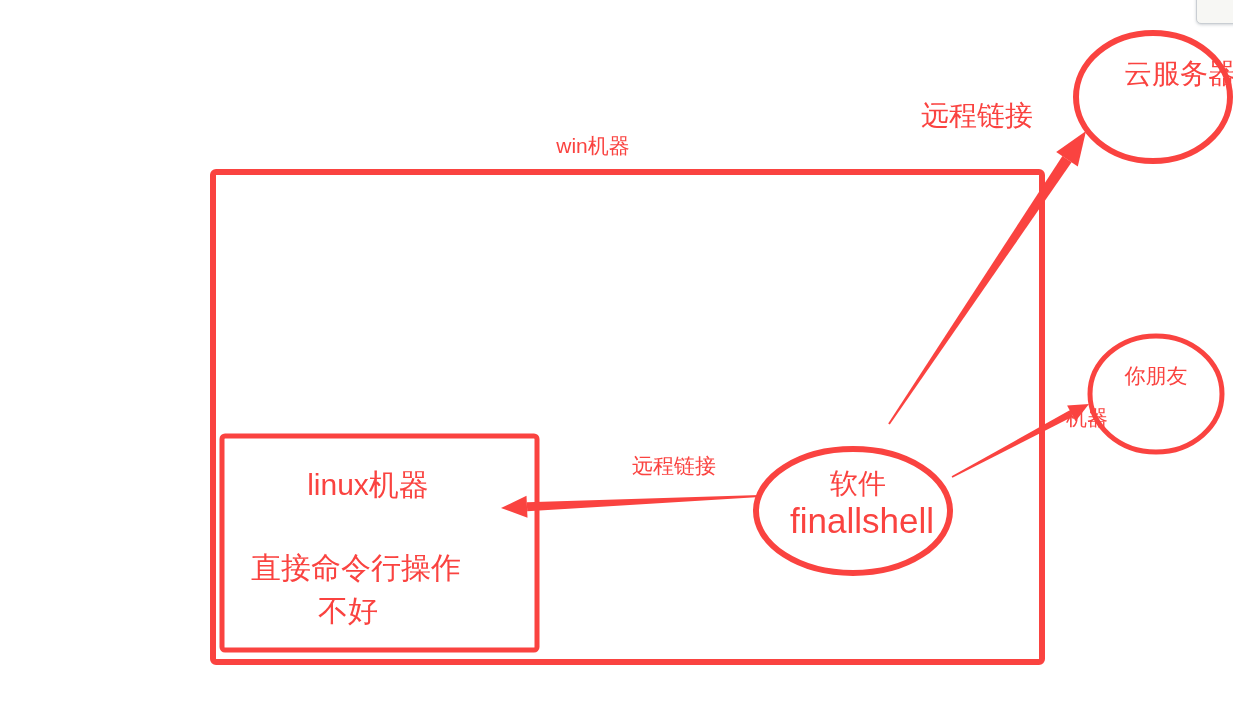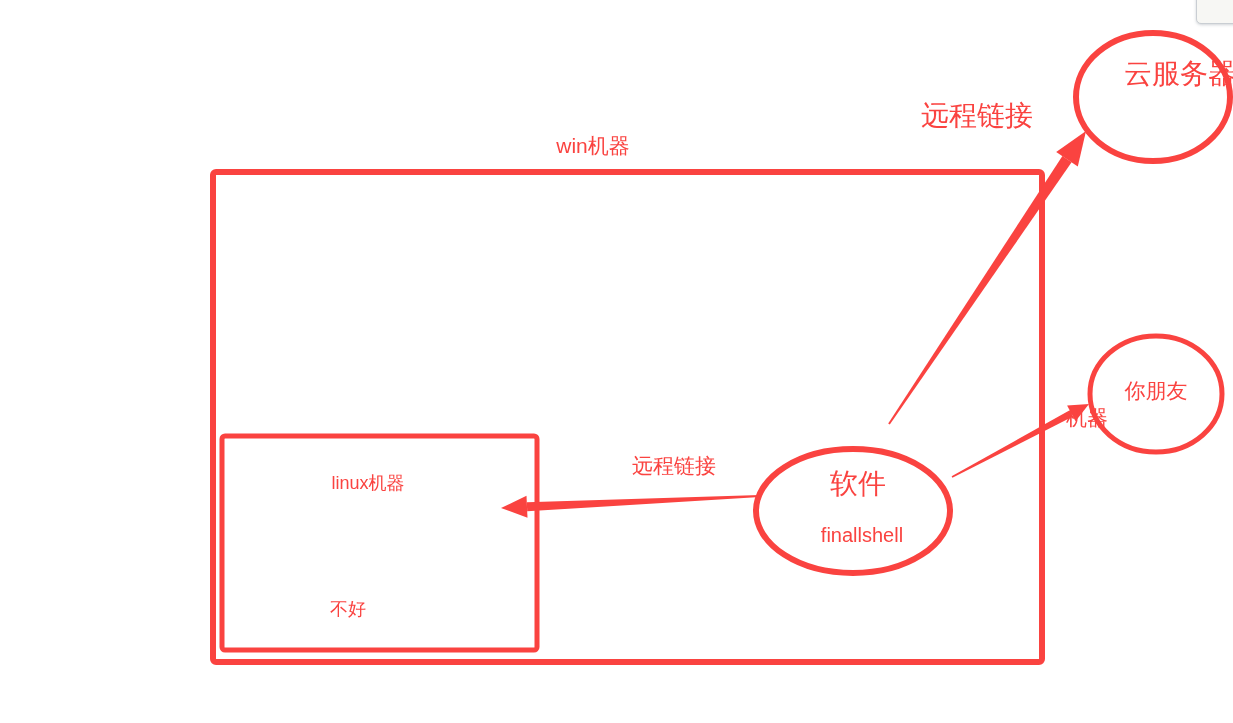--- a/index.html
+++ b/index.html
@@ -13,24 +13,24 @@
   }
   .canvas svg { position: absolute; left: 0; top: 0; }
   .lbl {
     position: absolute;
     transform: translate(-50%, -50%);
     color: #fa4340;
     white-space: nowrap;
     line-height: 1.1;
     user-select: none;
   }
-  .fs26 { font-size: 18px; }
+  .fs26 { font-size: 30px; }
   .fs27 { font-size: 21px; }
   .fs28 { font-size: 28px; }
-  .fs29 { font-size: 20px; margin-top: 14px; }
+  .fs29 { font-size: 35px; }
   .corner-widget {
     position: absolute;
     left: 1196px;
     top: -9px;
     width: 52px;
     height: 31px;
     background: #f7f7f4;
     border: 1px solid #c9ced3;
     border-radius: 5px;
     box-shadow: 0 1px 3px rgba(120,130,140,0.35);
@@ -68,30 +68,31 @@
       <polygon points="1089,404 1075.5,421.3 1067.1,405.5" fill="#fa4340"></polygon>
     </g>
   </svg>
 
   <div class="lbl fs27" style="left:593px; top:146px;">win机器</div>
 
   <div class="lbl fs28" style="left:1180px; top:74px;">云服务器</div>
 
   <div class="lbl fs28" style="left:977px; top:116px;">远程链接</div>
 
-  <div class="lbl fs27" style="left:1156px; top:376px;margin-top:15px;">你朋友</div>
+  <div class="lbl fs27" style="left:1156px; top:376px;">你朋友</div>
 
   <div class="lbl fs27" style="left:1087px; top:418px;">机器</div>
 
   <div class="lbl fs28" style="left:858px; top:484px;text-align:center;">软件</div>
 
   <div class="lbl fs29" style="left:862px; top:521px;">finallshell</div>
 
   <div class="lbl fs27" style="left:653px; top:466px;margin-left:21px;">远程链接</div>
 
   <div class="lbl fs26" style="left:368px; top:484px;">linux机器</div>
 
+  <div class="lbl fs26" style="left:356px; top:567px;">直接命令行操作</div>
 
   <div class="lbl fs26" style="left:348px; top:610px;">不好</div>
 
   <div class="corner-widget"></div>
 
 </div>
 
 </body></html>

